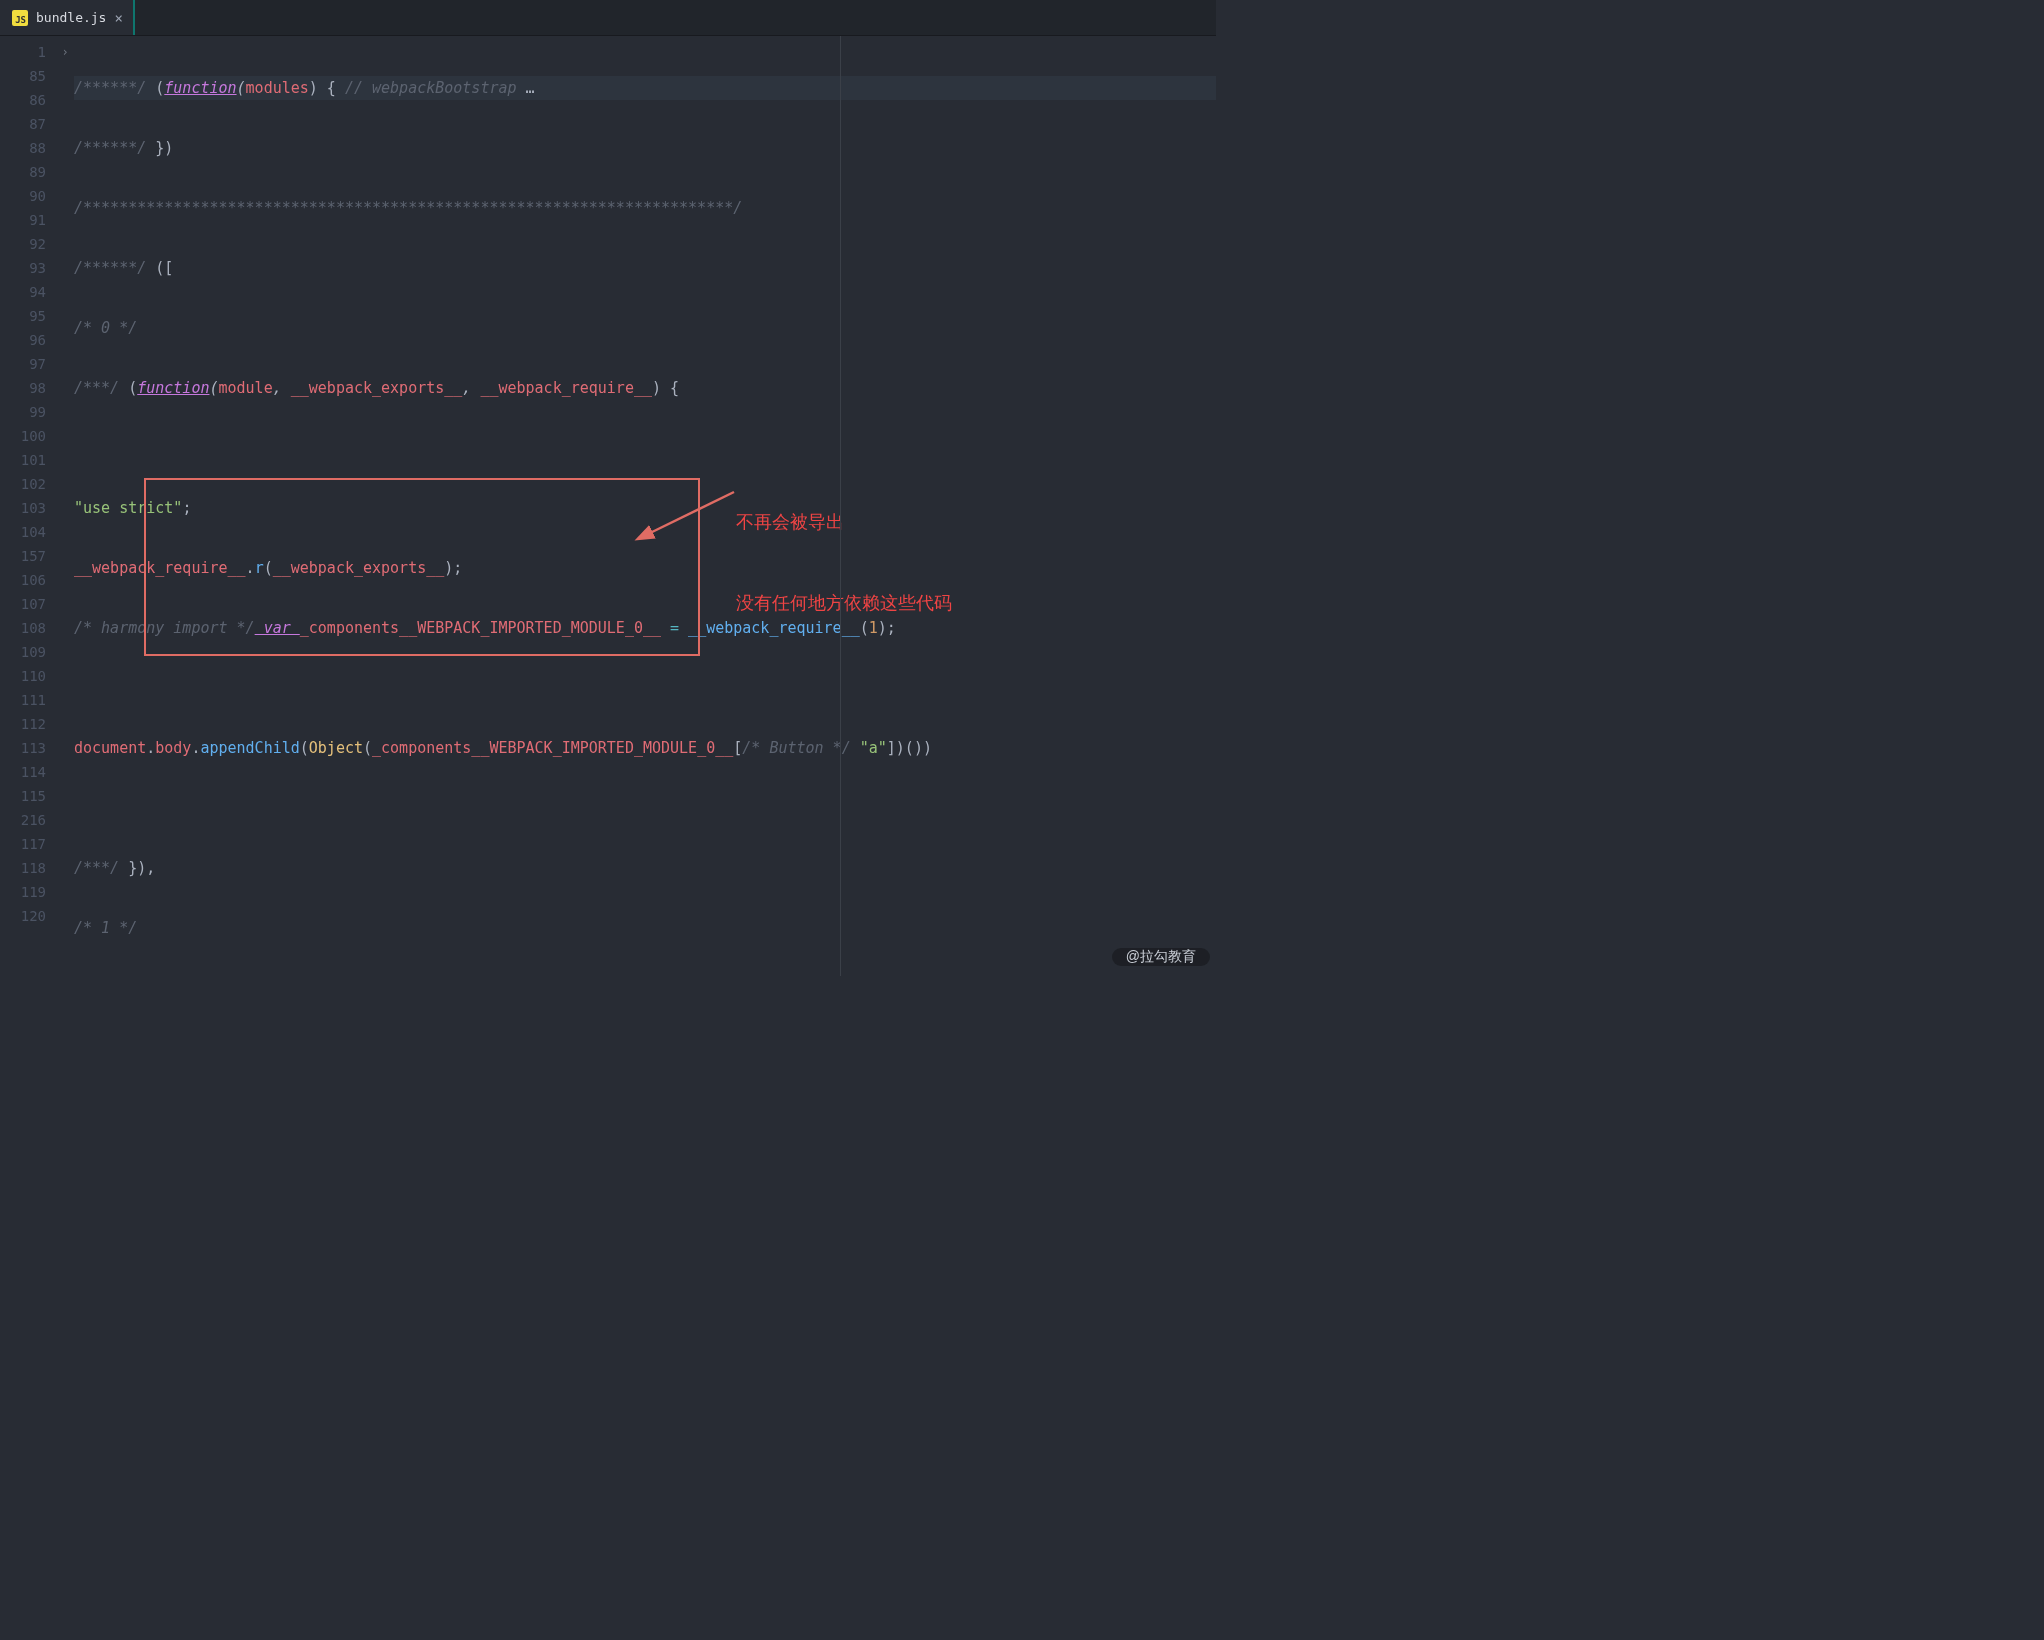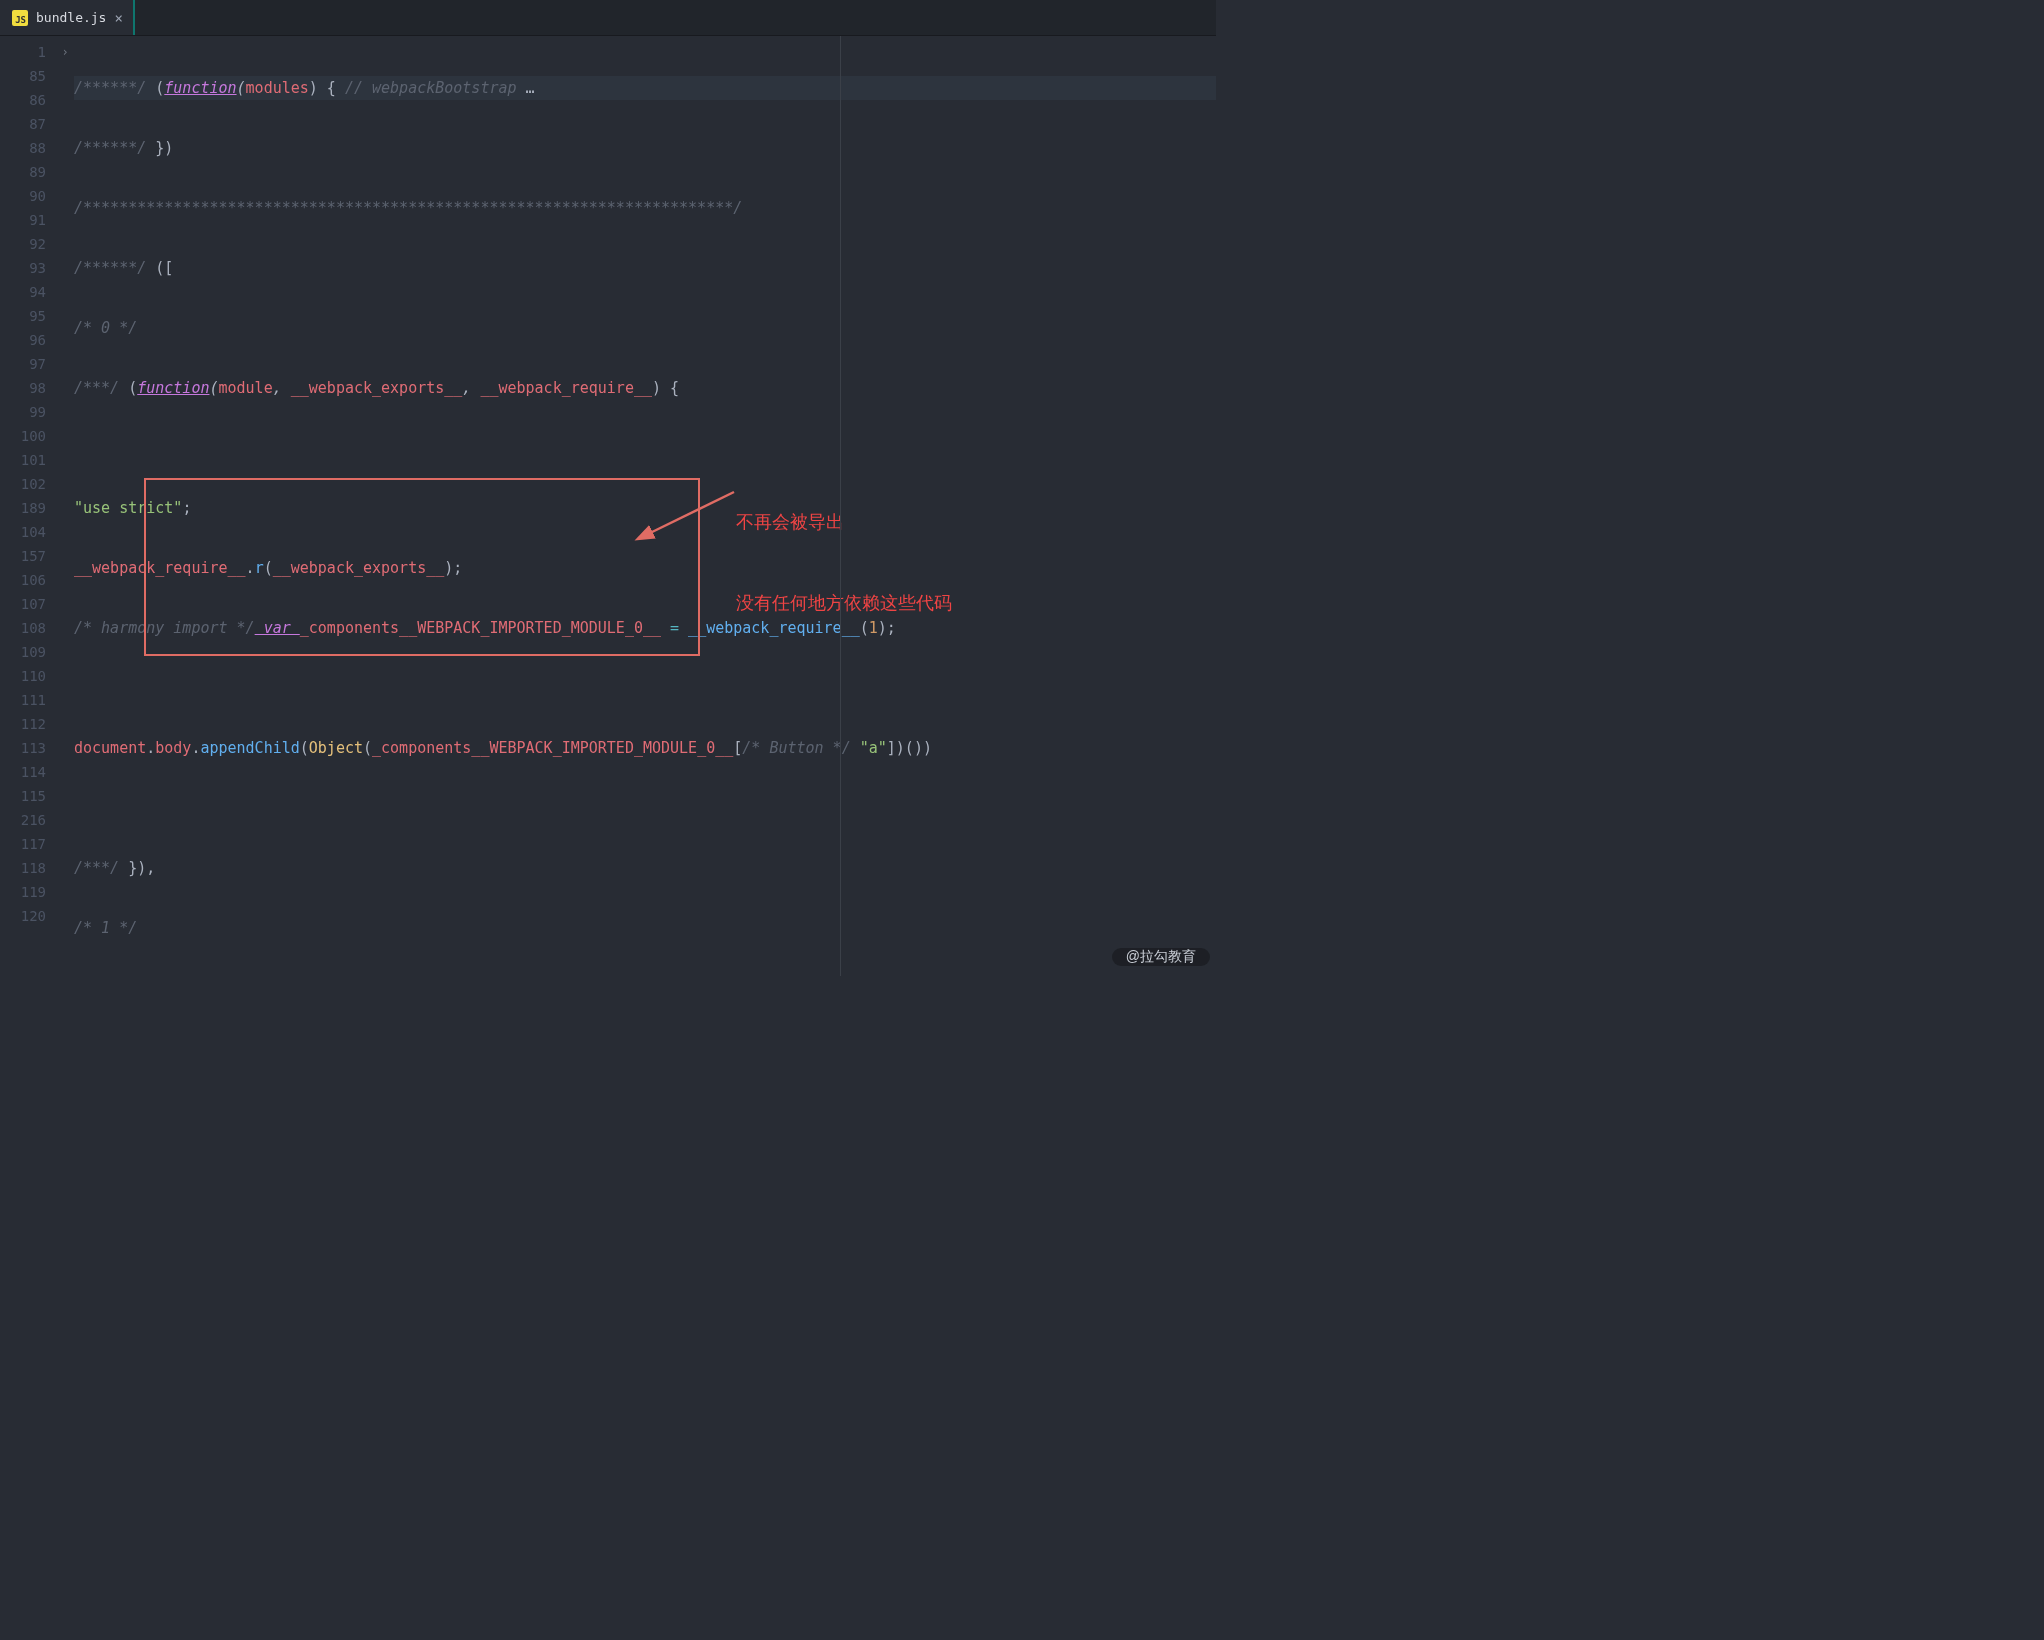--- a/index.html
+++ b/index.html
@@ -157,21 +157,21 @@
     <div class="ln">93</div>
     <div class="ln">94</div>
     <div class="ln">95</div>
     <div class="ln">96</div>
     <div class="ln">97</div>
     <div class="ln">98</div>
     <div class="ln">99</div>
     <div class="ln">100</div>
     <div class="ln">101</div>
     <div class="ln">102</div>
-    <div class="ln">189</div>
+    <div class="ln">103</div>
     <div class="ln">104</div>
     <div class="ln">157</div>
     <div class="ln">106</div>
     <div class="ln">107</div>
     <div class="ln">108</div>
     <div class="ln">109</div>
     <div class="ln">110</div>
     <div class="ln">111</div>
     <div class="ln">112</div>
     <div class="ln">113</div>

